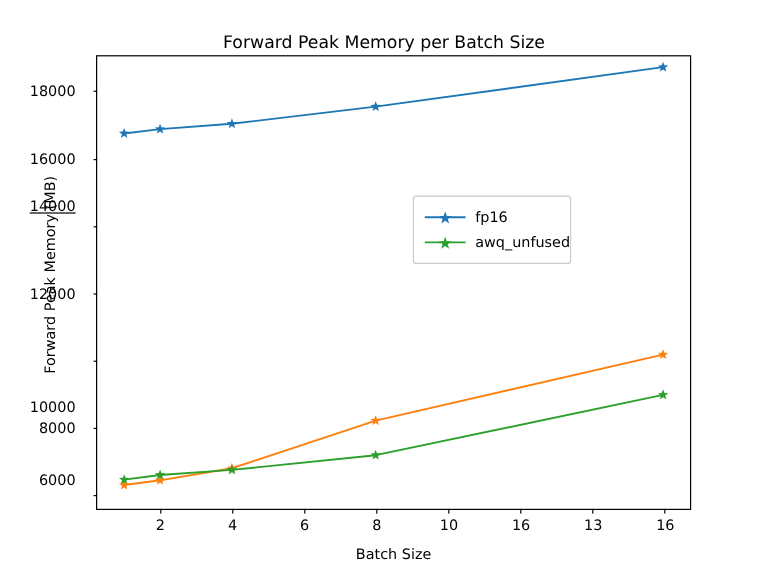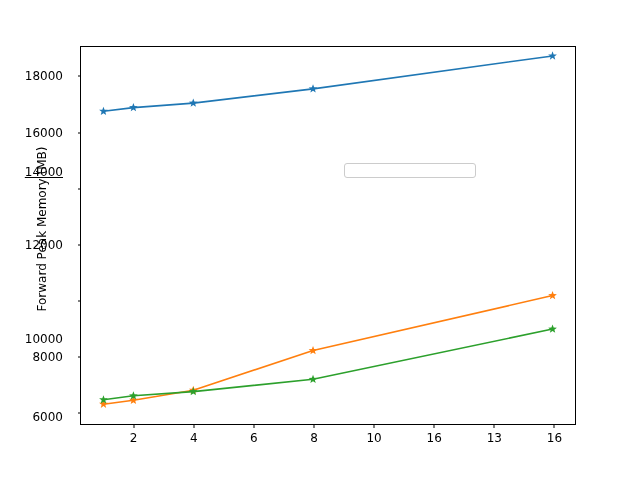--- a/index.html
+++ b/index.html
@@ -123,27 +123,28 @@
   .legend-text {
     font-size: 12px;
     white-space: nowrap;
   }
 </style>
 </head>
 <body>
 
 <div id="figure">
 
+  <div class="chart-title">Forward Peak Memory per Batch Size</div>
 
   <div class="ylabel">Forward Peak Memory (MB)</div>
 
   <div class="plot-area">
     <div id="yticks">
         <div class="ytick-mark" style="top: 366.367px;"></div>
-        <div class="ytick-label" style="top: 370px;">6000</div>
+        <div class="ytick-label" style="top: 353px;">6000</div>
         <div class="ytick-mark" style="top: 310.219px;"></div>
         <div class="ytick-label" style="top: 310.219px;">8000</div>
         <div class="ytick-mark" style="top: 254.07px;"></div>
         <div class="ytick-label" style="top: 254.07px; margin-top: 38px;">10000</div>
         <div class="ytick-mark" style="top: 197.922px;"></div>
         <div class="ytick-label" style="top: 197.922px;">12000</div>
         <div class="ytick-mark" style="top: 141.774px;"></div>
         <div class="ytick-label" style="top: 125px; text-decoration: underline;">14000</div>
         <div class="ytick-mark" style="top: 85.6259px;"></div>
         <div class="ytick-label" style="top: 85.6259px;">16000</div>
@@ -183,17 +184,32 @@
         <path d="M473.45 245.26 L474.59 248.30 L477.83 248.44 L475.29 250.46 L476.16 253.58 L473.45 251.79 L470.75 253.58 L471.62 250.46 L469.08 248.44 L472.32 248.30 Z" fill="#ff7f0e"></path>
         <polyline points="22.55,354.58 52.61,350.65 112.73,346.43 232.97,334.08 473.45,283.55" fill="none" stroke="#2ca02c" stroke-width="1.6" stroke-linejoin="round"></polyline>
         <path d="M22.55 349.98 L23.68 353.01 L26.92 353.15 L24.38 355.17 L25.25 358.30 L22.55 356.51 L19.84 358.30 L20.71 355.17 L18.17 353.15 L21.41 353.01 Z" fill="#2ca02c"></path>
         <path d="M52.61 346.05 L53.74 349.08 L56.98 349.22 L54.44 351.24 L55.31 354.37 L52.61 352.58 L49.90 354.37 L50.77 351.24 L48.23 349.22 L51.47 349.08 Z" fill="#2ca02c"></path>
         <path d="M112.73 341.83 L113.86 344.87 L117.10 345.01 L114.56 347.03 L115.43 350.16 L112.73 348.37 L110.02 350.16 L110.89 347.03 L108.35 345.01 L111.59 344.87 Z" fill="#2ca02c"></path>
         <path d="M232.97 329.48 L234.11 332.52 L237.34 332.66 L234.81 334.68 L235.67 337.80 L232.97 336.01 L230.27 337.80 L231.13 334.68 L228.59 332.66 L231.83 332.52 Z" fill="#2ca02c"></path>
         <path d="M473.45 278.95 L474.59 281.99 L477.83 282.13 L475.29 284.15 L476.16 287.27 L473.45 285.48 L470.75 287.27 L471.62 284.15 L469.08 282.13 L472.32 281.99 Z" fill="#2ca02c"></path>
       </svg>
   </div>
 
+  <div class="xlabel">Batch Size</div>
 
   <div class="legend-box">
+    <div class="legend-row">
+      <svg class="legend-sample" viewBox="0 0 36 14">
+        <line x1="1" y1="7" x2="35" y2="7" stroke="#1f77b4" stroke-width="1.6"></line>
+        <path d="M18 2.2 L19.35 5.95 L23.3 6.05 L20.15 8.45 L21.3 12.2 L18 9.9 L14.7 12.2 L15.85 8.45 L12.7 6.05 L16.65 5.95 Z" fill="#1f77b4"></path>
+      </svg>
+      <span class="legend-text">fp16</span>
+    </div>
+    <div class="legend-row">
+      <svg class="legend-sample" viewBox="0 0 36 14">
+        <line x1="1" y1="7" x2="35" y2="7" stroke="#2ca02c" stroke-width="1.6"></line>
+        <path d="M18 2.2 L19.35 5.95 L23.3 6.05 L20.15 8.45 L21.3 12.2 L18 9.9 L14.7 12.2 L15.85 8.45 L12.7 6.05 L16.65 5.95 Z" fill="#2ca02c"></path>
+      </svg>
+      <span class="legend-text">awq_unfused</span>
+    </div>
   </div>
 
 </div>
 
 </body></html>

